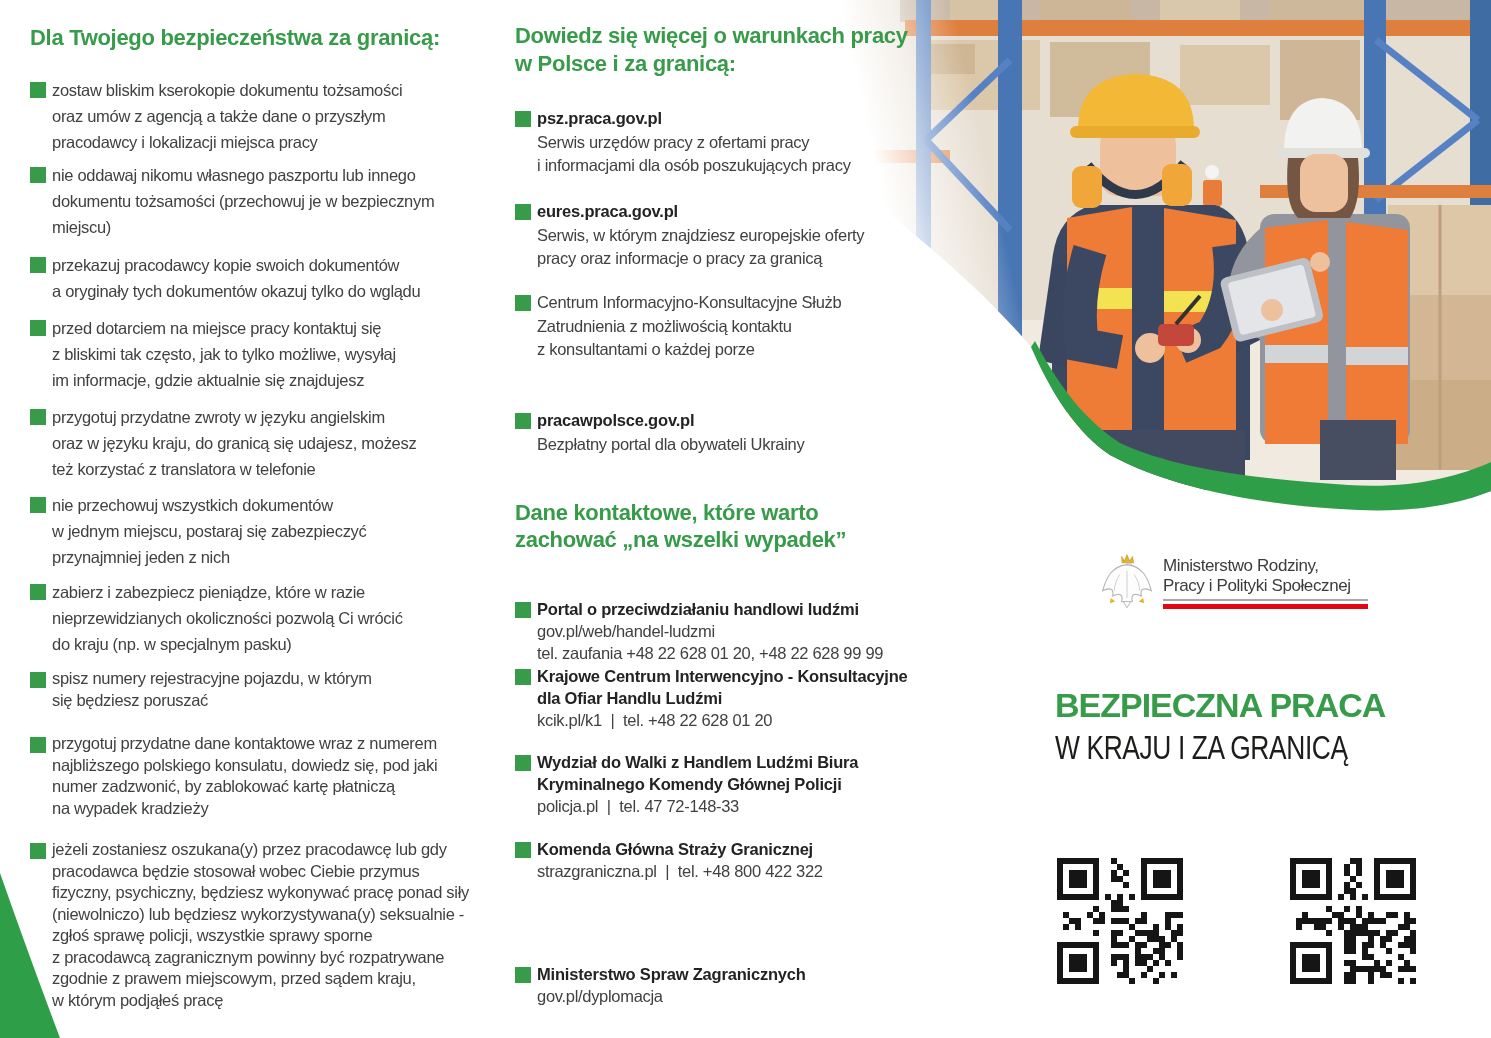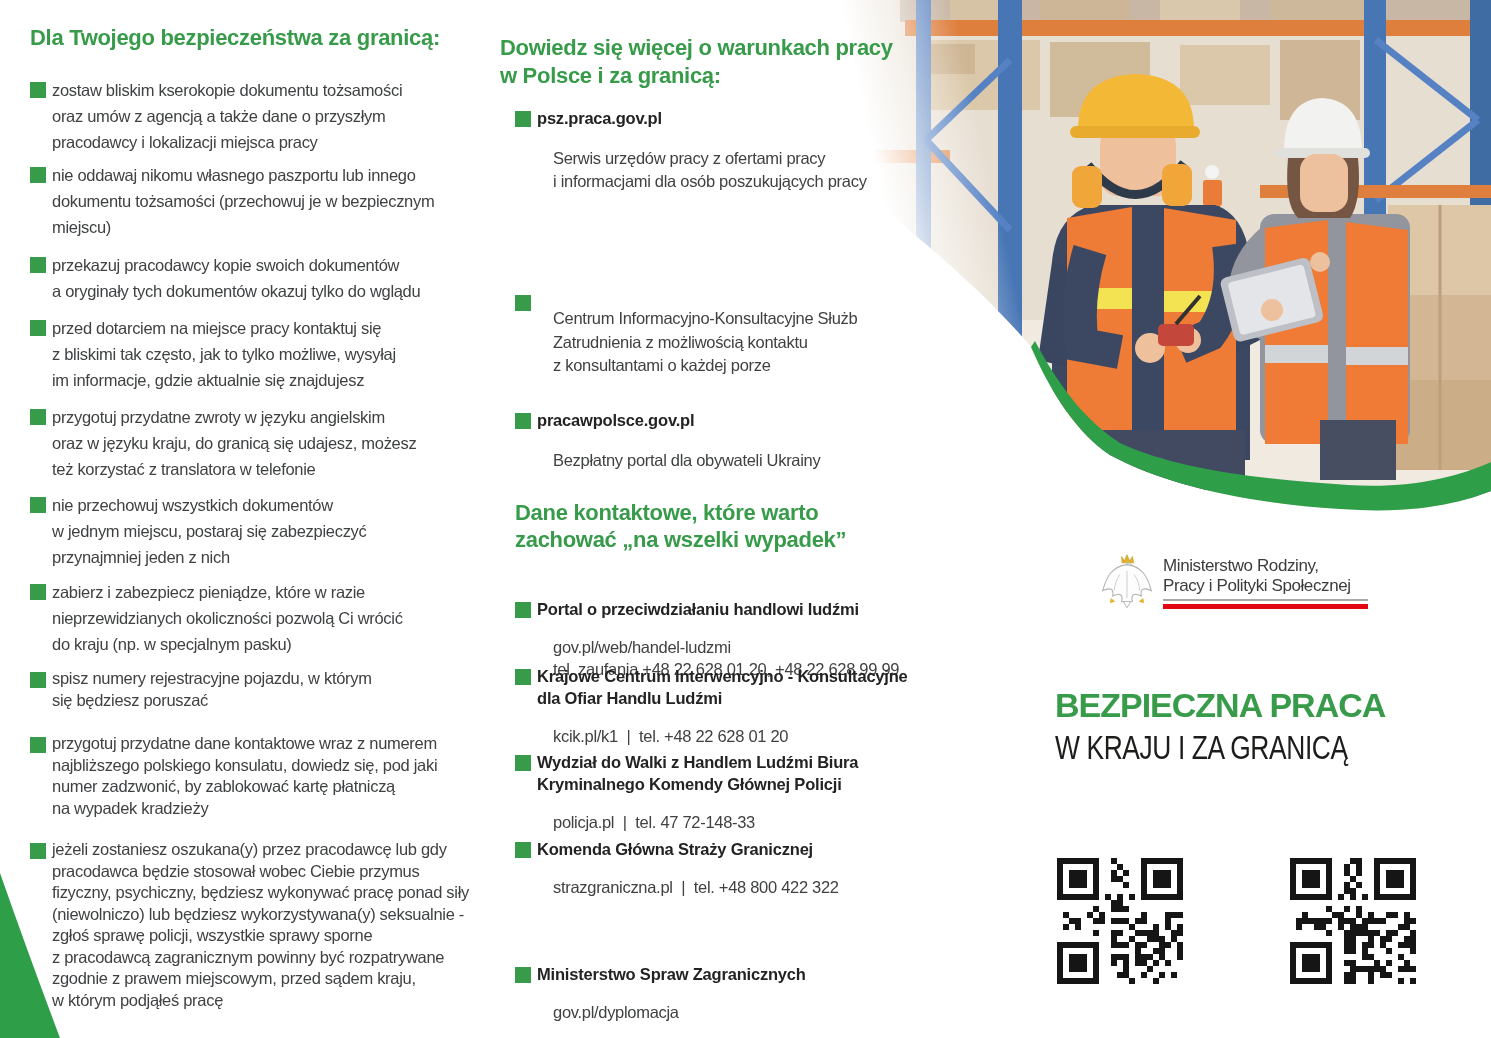--- a/index.html
+++ b/index.html
@@ -15,33 +15,33 @@
     font-family:"Liberation Sans","DejaVu Sans",sans-serif;color:var(--body);
     margin:0 auto;
   }
   .pre{white-space:pre-line;}
   
   .green-h{
     position:absolute;font-size:22px;font-weight:700;color:var(--green);
     line-height:28px;letter-spacing:-0.3px;white-space:pre-line;margin:0;
   }
   #left-heading{left:30px;top:24px;width:470px;}
-  #links-heading{left:500px;top:22px;width:470px;margin-top:12px;}
+  #links-heading{left:515px;top:22px;width:470px;}
   #contacts-heading{left:515px;top:499px;width:470px;line-height:27px;}
   
   .item{position:absolute;left:30px;width:480px;padding-left:22px;box-sizing:border-box;}
   .item .txt{margin:0;font-size:16.5px;letter-spacing:-0.3px;line-height:25.8px;color:var(--body);}
   .tight .txt{line-height:21.5px;}
   .bullet{position:absolute;left:0;top:4px;width:16px;height:16px;background:var(--green);}
   .L0{top:78px}.L1{top:163px}.L2{top:253px}.L3{top:316px}.L4{top:405px}
   .L5{top:493px}.L6{top:580px}.L7{top:668px}.L8{top:733px}.L9{top:839px}
   
   .mitem{position:absolute;left:515px;width:470px;padding-left:22px;box-sizing:border-box;}
   .mitem .ttl{margin:0;font-size:16.5px;font-weight:700;color:var(--bold);letter-spacing:-0.2px;line-height:23.5px;}
-  .mitem .dsc{margin:16px;font-size:16.5px;letter-spacing:-0.3px;line-height:23.5px;color:var(--body);}
+  .mitem .dsc{margin:0;font-size:16.5px;letter-spacing:-0.3px;line-height:23.5px;color:var(--body);}
   .contact .ttl{line-height:22px;}
   .contact .dsc{line-height:22px;}
   .M0{top:107px}.M1{top:200px}.M2{top:291px}.M3{top:409px}
   .C0{top:598px}.C1{top:665px}.C2{top:751px}.C3{top:838px}.C4{top:900px}.C5{top:963px}
   
   #photo{position:absolute;left:620px;top:0;width:871px;height:512px;pointer-events:none;}
   #corner-triangle{position:absolute;left:0;bottom:0;width:70px;height:165px;}
   #logo{position:absolute;left:1100px;top:546px;width:300px;height:72px;}
   #eagle{position:absolute;left:0;top:2px;width:54px;height:62px;}
   #logo-text{position:absolute;left:63px;top:10px;font-size:17px;letter-spacing:-0.4px;
@@ -243,20 +243,26 @@
 
   <h2 class="green-h" id="links-heading">Dowiedz się więcej o warunkach pracy
 w Polsce i za granicą:</h2>
 
   <div class="mitem M0">
     <span class="bullet"></span>
     <p class="ttl">psz.praca.gov.pl</p>
     <p class="dsc pre">Serwis urzędów pracy z ofertami pracy
 i informacjami dla osób poszukujących pracy</p>
   </div>
+  <div class="mitem M1">
+    <span class="bullet"></span>
+    <p class="ttl">eures.praca.gov.pl</p>
+    <p class="dsc pre">Serwis, w którym znajdziesz europejskie oferty
+pracy oraz informacje o pracy za granicą</p>
+  </div>
   <div class="mitem M2">
     <span class="bullet"></span>
     <p class="dsc pre">Centrum Informacyjno-Konsultacyjne Służb
 Zatrudnienia z możliwością kontaktu
 z konsultantami o każdej porze</p>
   </div>
   <div class="mitem M3">
     <span class="bullet"></span>
     <p class="ttl">pracawpolsce.gov.pl</p>
     <p class="dsc pre">Bezpłatny portal dla obywateli Ukrainy</p>

